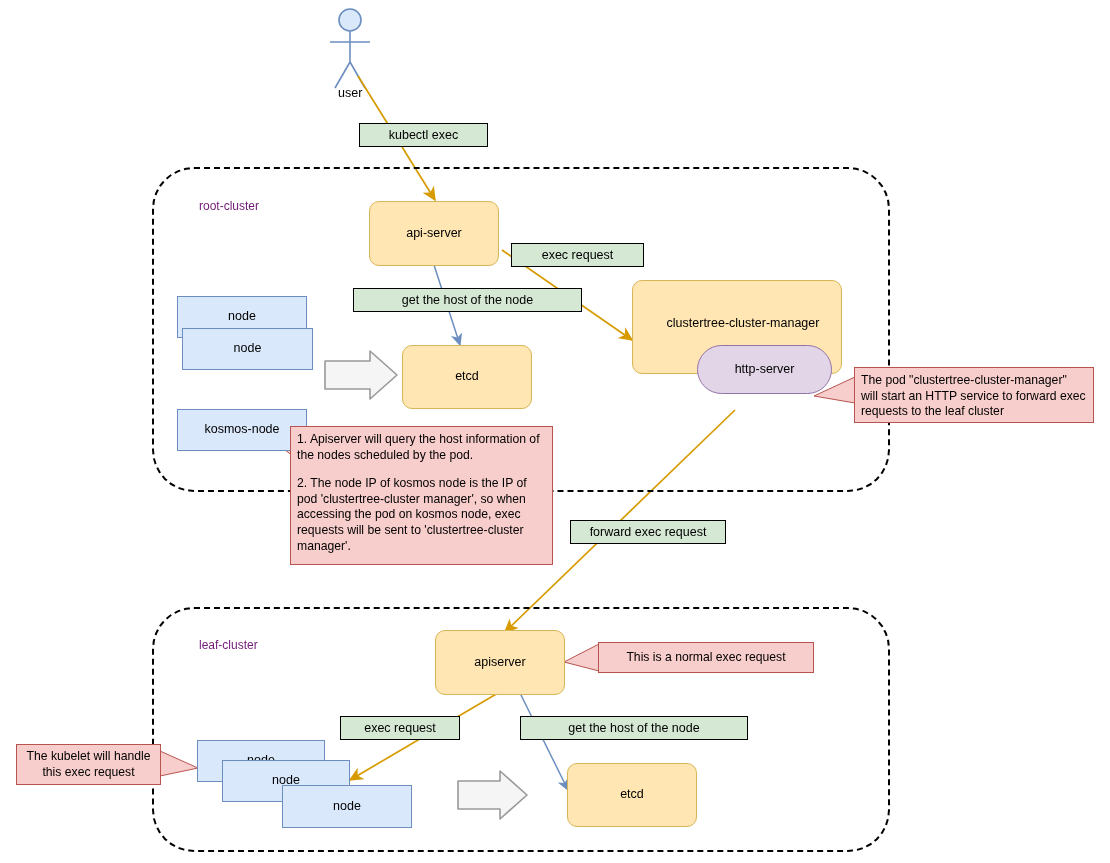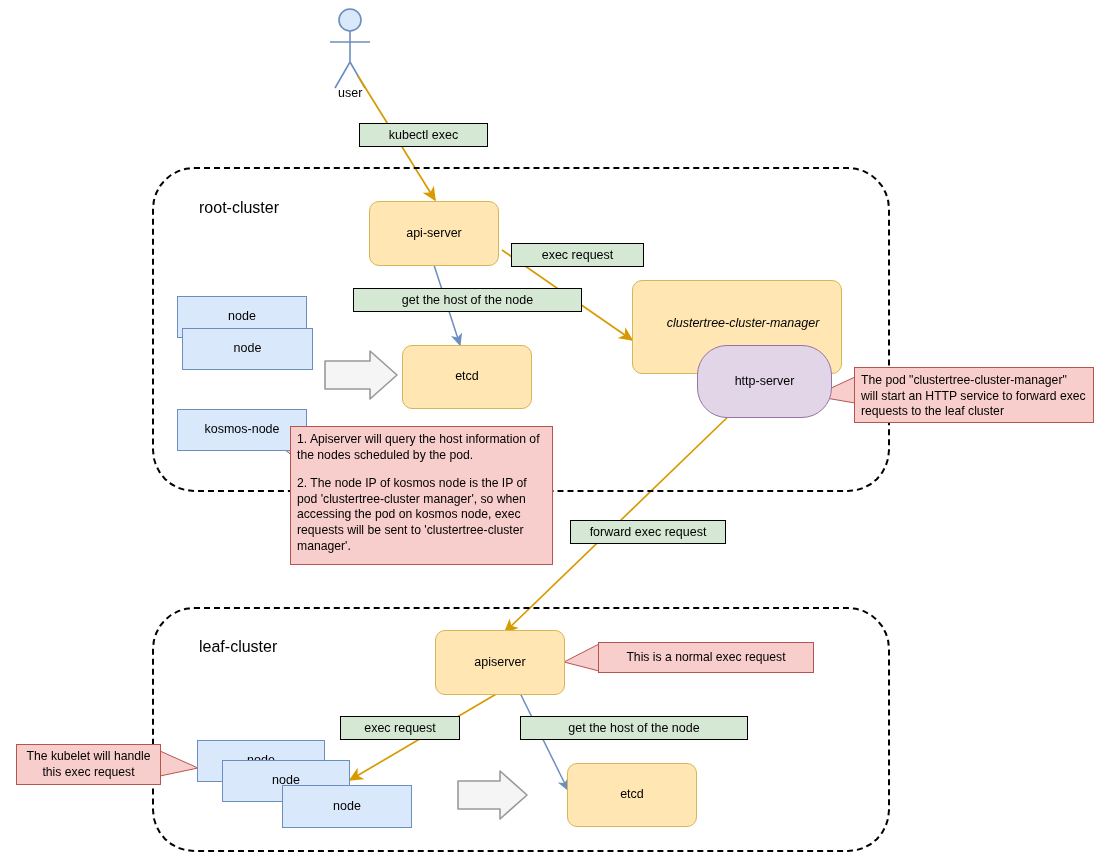--- a/index.html
+++ b/index.html
@@ -66,22 +66,22 @@
   }
   .cluster {
     position: absolute;
     box-sizing: border-box;
     border: 2px dashed #000000;
     border-radius: 42px;
     background: transparent;
   }
   .cluster-title {
     position: absolute;
-    font-size: 16px;
-    color: #000000;
+    font-size: 12px;
+    color: #701a75;
     white-space: nowrap;
   }
   .note {
     position: absolute;
     box-sizing: border-box;
     background: #f8cecc;
     border: 1px solid #b85450;
     font-size: 12.2px;
     line-height: 1.28;
     color: #000000;
@@ -164,24 +164,24 @@
 
   <div class="node proc" style="left:369px; top:201px; width:130px; height:65px;">
     <span>api-server</span>
   </div>
 
   <div class="node proc" style="left:402px; top:345px; width:130px; height:64px;">
     <span>etcd</span>
   </div>
 
   <div class="node proc" style="left:632px; top:280px; width:210px; height:94px;">
-    <span style="position:absolute; top:35px; left:12px; right:0;font-style:italic;">clustertree-cluster-manager</span>
-  </div>
-
-  <div class="node purple" style="left:697px; top:345px; width:135px; height:73px;border-radius:30px;">
+    <span style="position:absolute; top:35px; left:12px; right:0;">clustertree-cluster-manager</span>
+  </div>
+
+  <div class="node purple" style="left:697px; top:345px; width:135px; height:49px;border-radius:30px;">
     <span>http-server</span>
   </div>
 
   <div class="node nodebox" style="left:177px; top:296px; width:130px; height:42px;">
     <span>node</span>
   </div>
   <div class="node nodebox" style="left:182px; top:328px; width:131px; height:42px;">
     <span>node</span>
   </div>
   <div class="node nodebox" style="left:177px; top:389px; width:130px; height:42px;margin-top:20px;">

